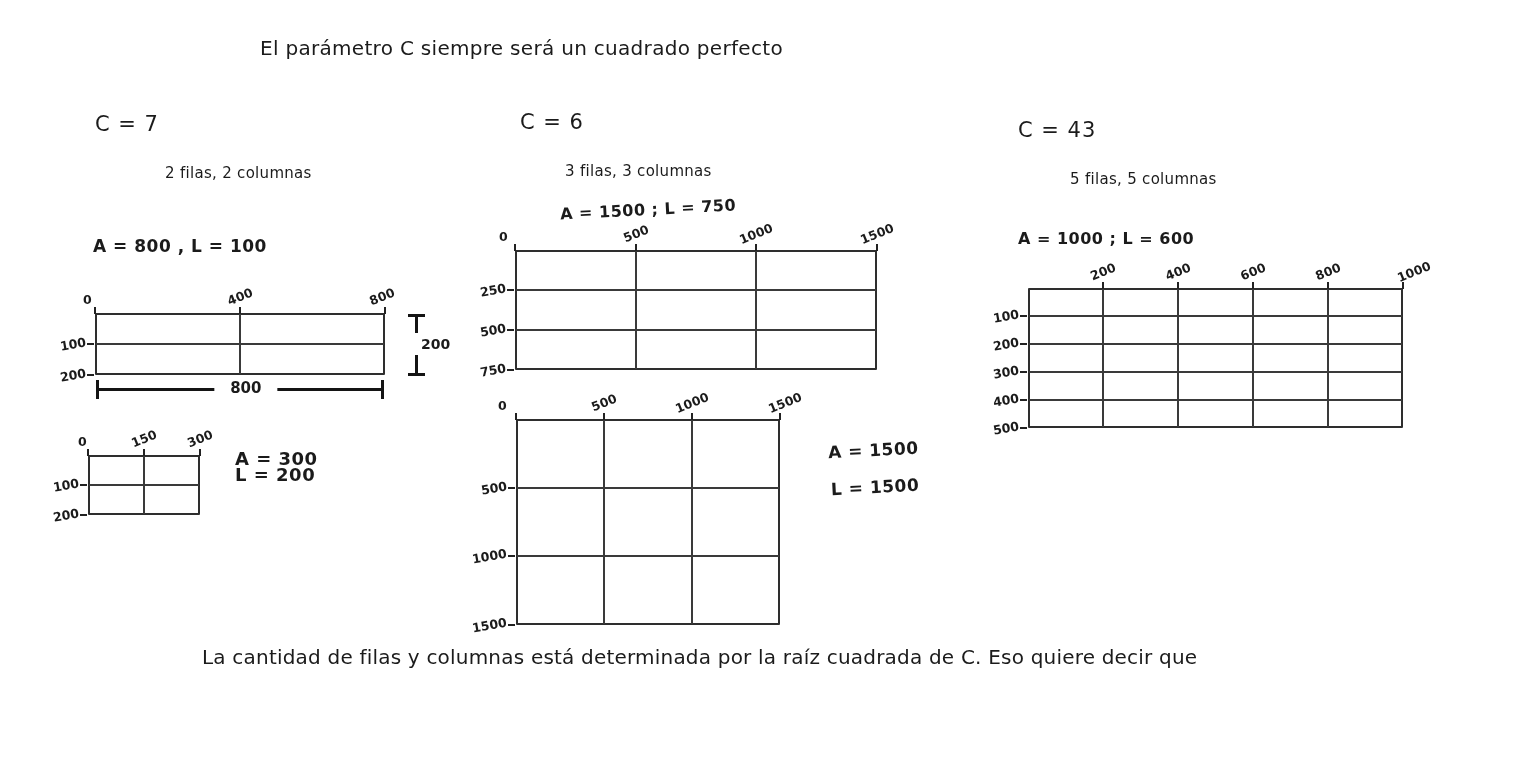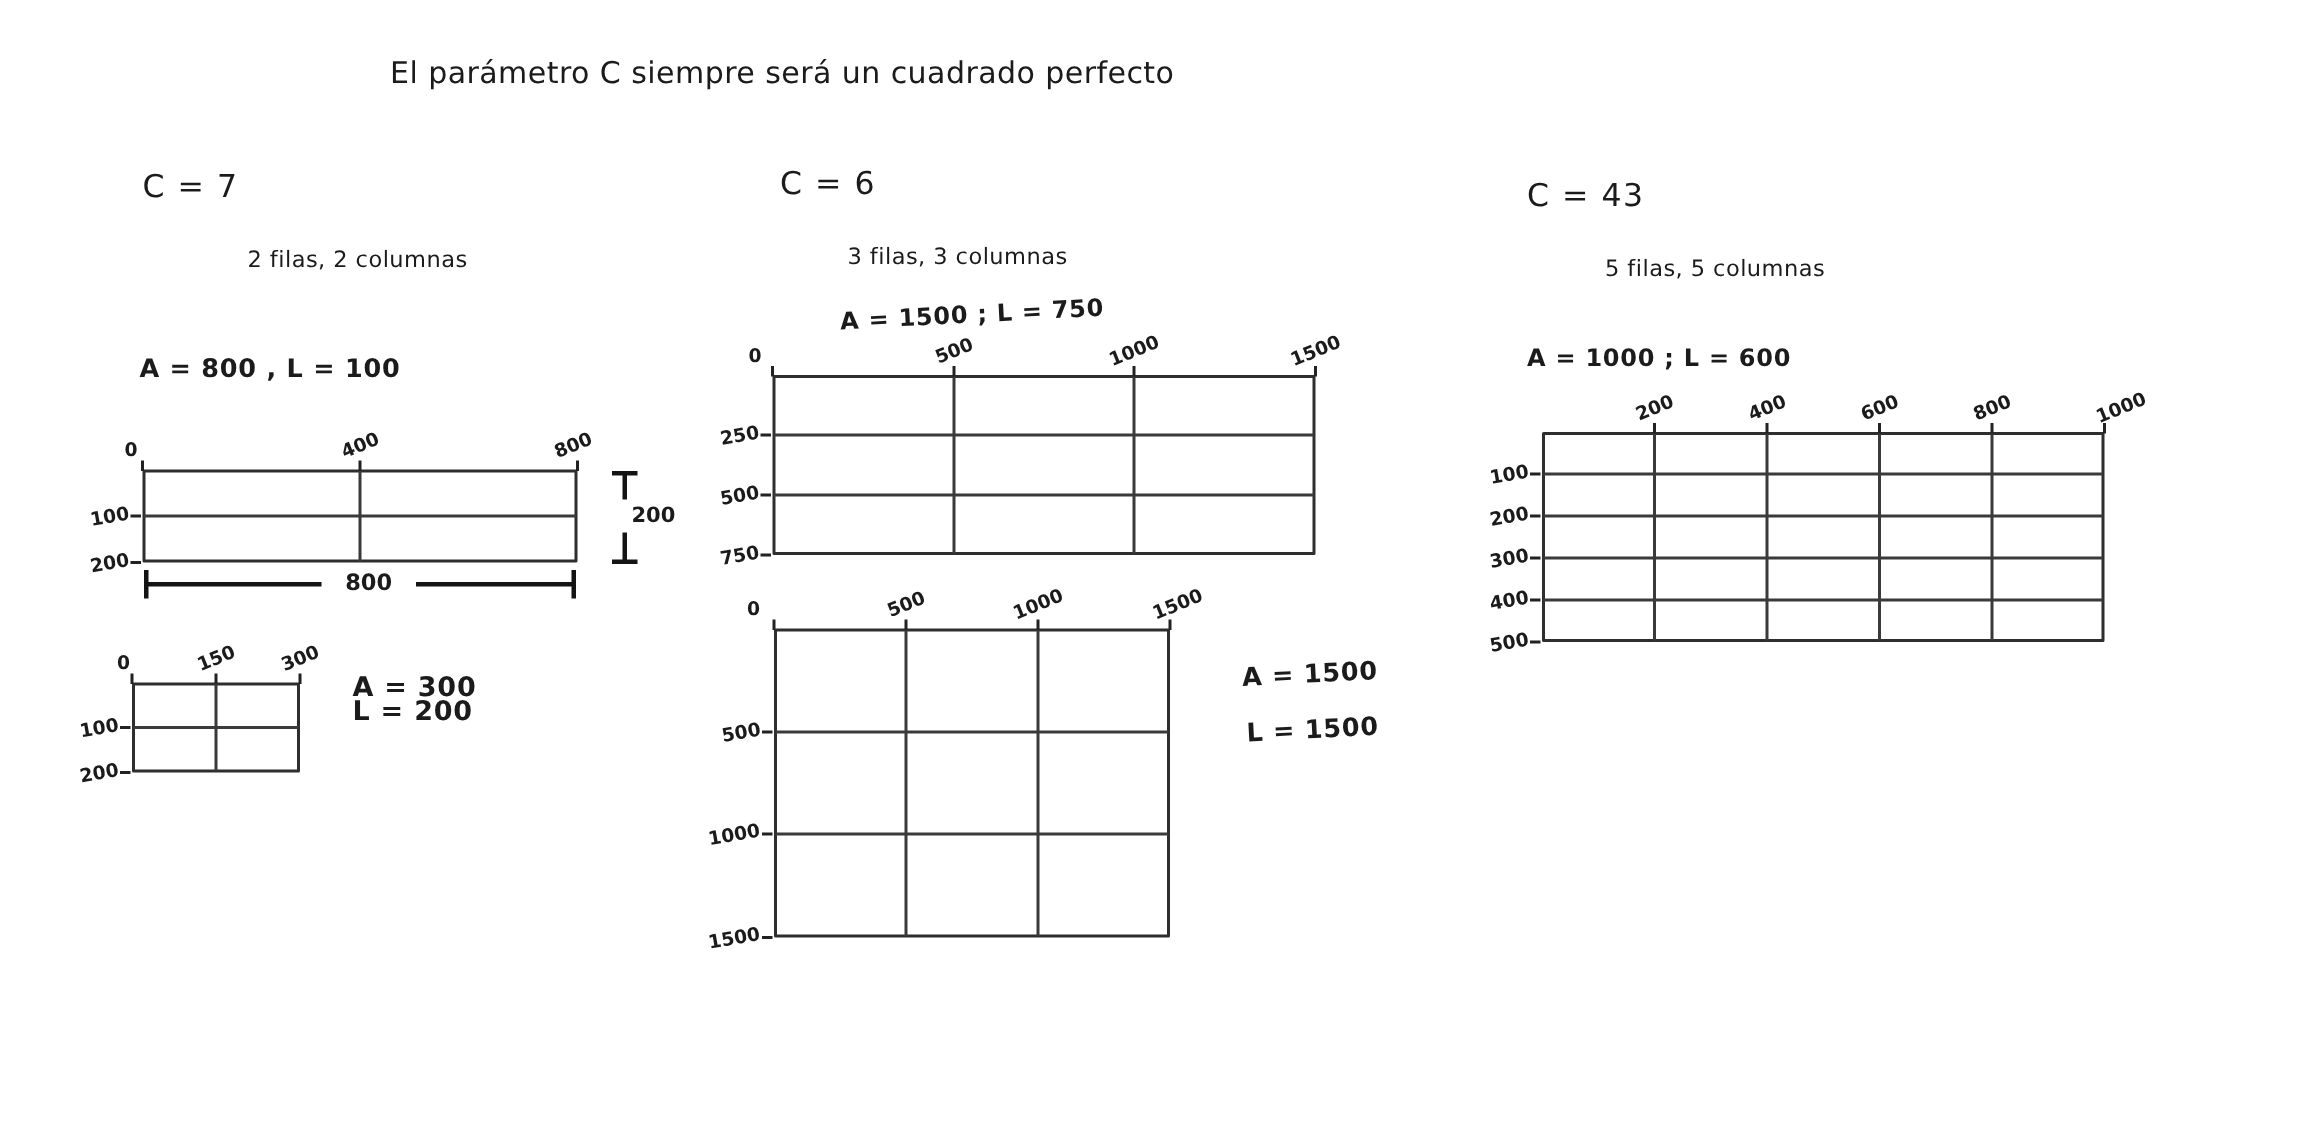--- a/index.html
+++ b/index.html
@@ -170,14 +170,15 @@
     <span class="xt" style="left:60%">600</span>
     <span class="xt" style="left:80%">800</span>
     <span class="xt" style="left:103%">1000</span>
     <span class="yt" style="top:20%">100</span>
     <span class="yt" style="top:40%">200</span>
     <span class="yt" style="top:60%">300</span>
     <span class="yt" style="top:80%">400</span>
     <span class="yt" style="top:100%">500</span>
   </div>
 
+  <div class="abs footer" style="left:202px; top:645px;">La cantidad de filas y columnas está determinada por la raíz cuadrada de C. Eso quiere decir que</div>
 
 </div>
 
 </body></html>

